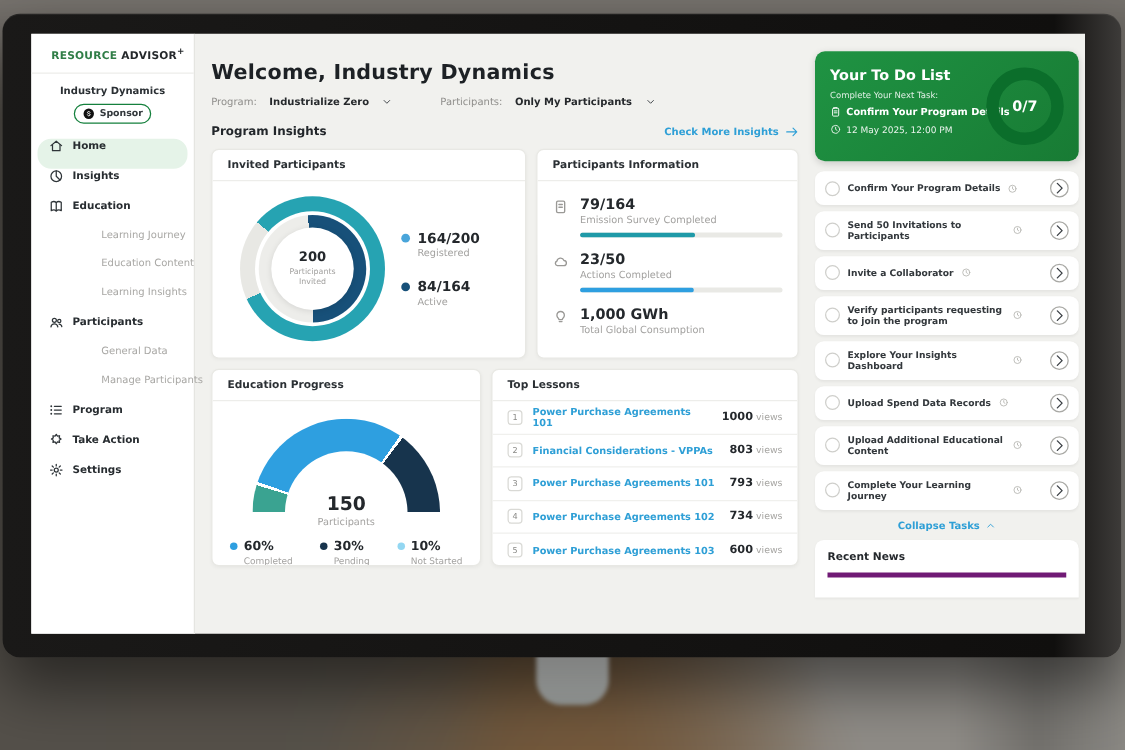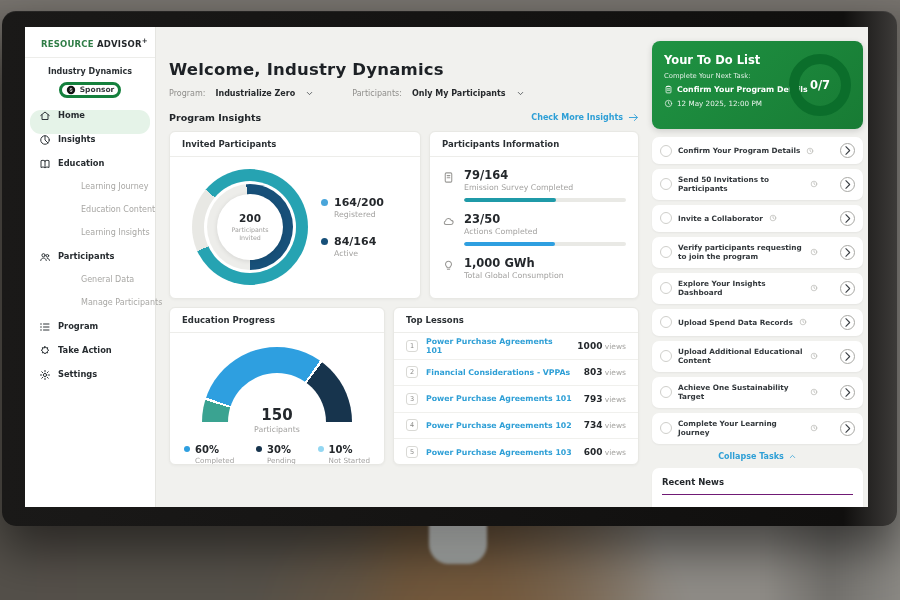--- a/index.html
+++ b/index.html
@@ -20,33 +20,33 @@
   .monitor { position:absolute; left:2px; top:11px; width:895px; height:515px; z-index:2;
     background:linear-gradient(90deg,#1a1918,#100f0e 94%,#3d3b39); border-radius:14px;
     box-shadow:0 24px 48px rgba(0,0,0,.5), inset 0 1px 0 rgba(255,255,255,.06); }
   .screen { position:absolute; left:23px; top:16px; width:843px; height:480px; background:#f1f1ee; overflow:hidden;padding-left:12px; }
 
   
   .sidebar { position:absolute; left:0; top:0; width:131px; height:100%; background:#fff; border-right:1px solid #e5e5e1; }
   .logo { padding:10px 0 8px 16px; font-size:8.5px; font-weight:bold; letter-spacing:.2px; border-bottom:1px solid #ededea; white-space:nowrap; }
   .logo .lg { color:#2f7d46; } .logo .lb { color:#24282b; } .logo sup { color:#24282b; font-size:7px; }
   .org { margin-top:9px; text-align:center; font-size:8px; font-weight:bold; color:#2b3034; }
-  .badge { margin:6px auto 10px; width:62px; height:16px; border:3px solid #15803d; border-radius:9px;
+  .badge { margin:6px auto 10px; width:62px; height:16px; border:1px solid #15803d; border-radius:9px;
     display:flex; align-items:center; justify-content:center; gap:4px; font-size:7.5px; font-weight:bold; color:#33383c; background:#fff; }
   .badge-ic { width:10px; height:10px; color:#111; }
   .nav { padding:2px 5px; }
   .nav-item { display:flex; align-items:flex-start; gap:7px; height:24px; padding:0 9px; border-radius:11px; cursor:pointer; }
   .nav-item .nav-ic { width:12px; height:12px; color:#2f3539; flex:none; }
   .nav-item .nav-label { font-size:8.3px; font-weight:bold; color:#272c30; white-space:nowrap; }
   .nav-item.active { background:#e5f3e8; }
   .nav-item.sub { height:23px; padding-left:32px; }
   .nav-item.sub .nav-label { font-weight:normal; color:#a8a7a4; font-size:8px; }
 
   
-  .main { position:absolute; left:131px; top:16px; width:496px; height:100%; padding:0 13px; }
+  .main { position:absolute; left:131px; top:4px; width:496px; height:100%; padding:0 13px; }
   .page-title { margin-top:17px; font-size:16.5px; font-weight:bold; color:#1d2125; letter-spacing:.2px; }
   .filters { display:flex; gap:38px; margin-top:10px; }
   .filter { display:flex; align-items:center; gap:10px; cursor:pointer; }
   .f-label { font-size:8px; color:#8f8e8b; }
   .f-value { font-size:8px; font-weight:bold; color:#26292c; }
   .chev { width:9px; height:9px; color:#3a3f43; }
   .sec-row { display:flex; align-items:center; justify-content:space-between; margin-top:14px; }
   .sec-title { font-size:9.5px; font-weight:bold; color:#22262a; }
   .link { display:flex; align-items:center; gap:5px; font-size:8px; font-weight:bold; color:#2e9fd6; cursor:pointer; text-decoration:none; }
   .link .arr { width:11px; height:11px; color:#2e9fd6; }
@@ -120,21 +120,21 @@
   .todo-list { margin-top:8px; }
   .todo-item { display:flex; align-items:center; gap:6px; background:#fff; border-radius:7px; padding:6px 8px; margin-bottom:5px; box-shadow:0 1px 2px rgba(0,0,0,.05); cursor:pointer; }
   .chk { width:12px; height:12px; border:1.4px solid #cfcfcb; border-radius:50%; flex:none; }
   .t-label { font-size:7.3px; font-weight:bold; color:#33383c; line-height:1.3; max-width:126px; }
   .t-clock { width:8px; height:8px; color:#b3b3af; flex:none; }
   .t-go { margin-left:auto; width:15px; height:15px; border:1.2px solid #a9a9a5; border-radius:50%; display:flex; align-items:center; justify-content:center; color:#3a3f44; flex:none; }
   .t-go svg { width:7px; height:7px; }
   .collapse { display:flex; align-items:center; justify-content:center; gap:4px; margin:8px 0 7px; font-size:8px; font-weight:bold; color:#2e9fd6; cursor:pointer; text-decoration:none; }
   .chev-up { width:9px; height:9px; color:#2e9fd6; }
   .news { background:#fff; border-radius:7px 7px 0 0; height:46px; padding:9px 10px; box-shadow:0 1px 2px rgba(0,0,0,.05); }
-  .news-h { font-size:8.5px; font-weight:bold; color:#24282c; border-bottom:1px solid #701a75; padding-bottom:7px; }
+  .news-h { font-size:8.5px; font-weight:bold; color:#24282c; border-bottom:4px solid #701a75; padding-bottom:7px; }
 
   
   .ic svg, [data-icon] svg, .nav-ic svg, .stat-ic svg, .badge-ic svg, .chev svg, .arr svg,
   .th-ic svg, .t-clock svg, .t-go svg, .chev-up svg { display:block; width:100%; height:100%; fill:none; stroke:currentColor; stroke-width:2; stroke-linecap:round; stroke-linejoin:round; }
 </style>
 </head>
 <body>
 
 <div class="scene">
   <div class="bg"></div>
@@ -563,35 +563,20 @@
                 </svg>
               </span>
     <span class="t-go">
                 <svg viewBox="0 0 24 24">
                   <path d="m9 5 7 7-7 7"></path>
                 </svg>
               </span>
   </div>
             <div class="todo-item">
     <span class="chk"></span>
-    <span class="t-label">Achieve One Sustainability Target</span>
-    <span class="t-clock" data-icon="clock-icon">
-                <svg viewBox="0 0 24 24">
-                  <circle cx="12" cy="12" r="8.5"></circle>
-                  <path d="M12 7.5V12l3 2"></path>
-                </svg>
-              </span>
-    <span class="t-go">
-                <svg viewBox="0 0 24 24">
-                  <path d="m9 5 7 7-7 7"></path>
-                </svg>
-              </span>
-  </div>
-            <div class="todo-item">
-    <span class="chk"></span>
     <span class="t-label">Complete Your Learning Journey</span>
     <span class="t-clock" data-icon="clock-icon">
                 <svg viewBox="0 0 24 24">
                   <circle cx="12" cy="12" r="8.5"></circle>
                   <path d="M12 7.5V12l3 2"></path>
                 </svg>
               </span>
     <span class="t-go">
                 <svg viewBox="0 0 24 24">
                   <path d="m9 5 7 7-7 7"></path>

